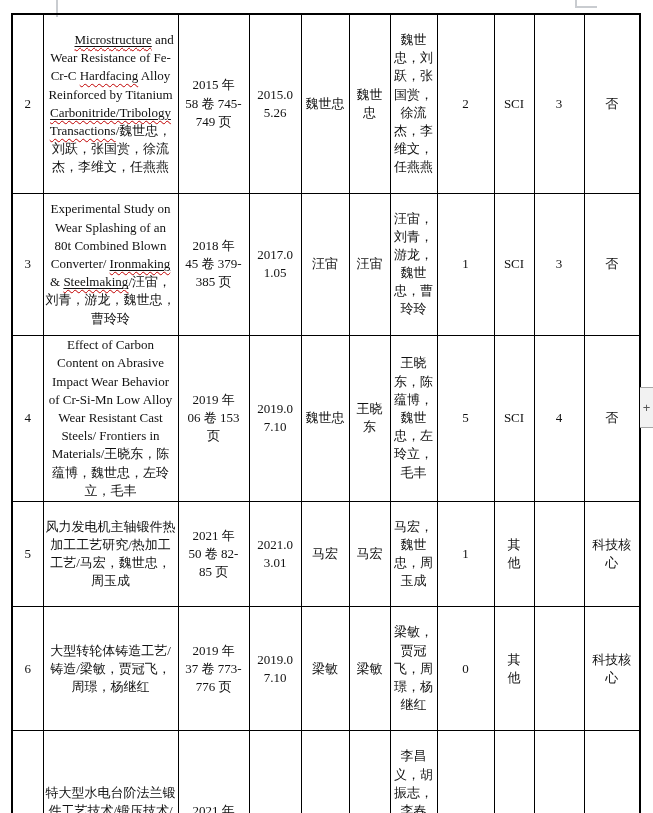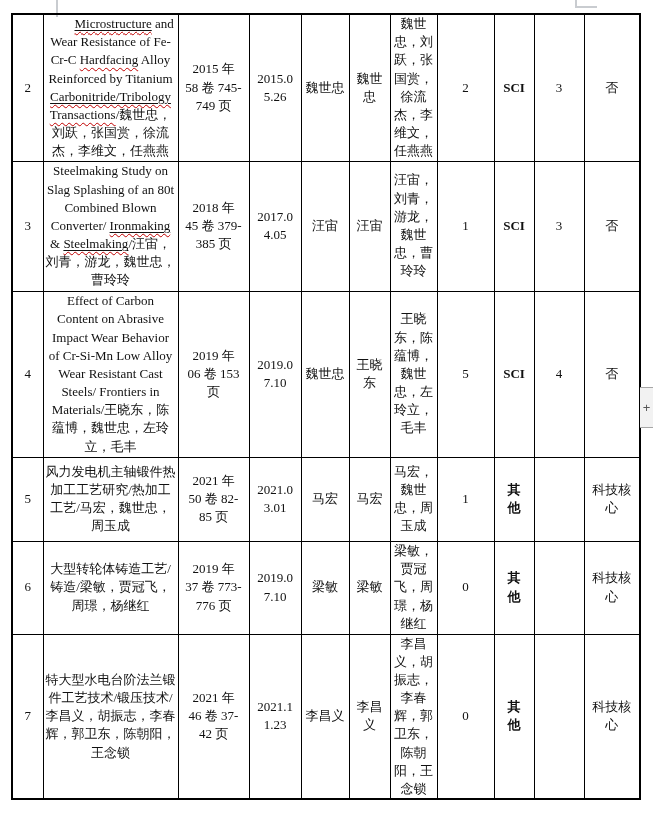--- a/index.html
+++ b/index.html
@@ -31,22 +31,22 @@
   }
   
   tr.r0 { height:147px; } tr.r1 { height:130px; } tr.r2 { height:166px; }
   tr.r3 { height:84px; }  tr.r4 { height:93px; }  tr.r5 { height:164px; }
   
   td.col-title { font-size:12.5px; line-height:1.44; padding:0 2px; }
   td.col-title .p.indent { text-indent:2.1em; }
   td.col-vol  { font-size:13px; line-height:1.5; padding:0 6px; }
   td.col-date { font-size:13px; word-break:break-all; padding:8px 3px; }
   td.col-name { font-size:13.5px; padding:0 4px; line-height:1.35; }
-  td.col-authors { font-size:13.5px; padding:0 1px; line-height:1.35; }
-  td.col-type { font-size:13.5px; padding:0 8px; line-height:1.35;font-weight:bold; }
+  td.col-authors { font-size:13.5px; padding:16px 1px; line-height:1.35; }
+  td.col-type { font-size:13.5px; padding:0 8px; line-height:1.35; }
   td.col-core { font-size:13.5px; padding:0 2px; line-height:1.35; }
   
   .u { text-decoration:underline; text-decoration-thickness:1px; text-decoration-color:#111; text-underline-offset:2px; }
   .wavy { text-decoration-line:underline; text-decoration-style:wavy;
           text-decoration-color:#c00000; text-decoration-thickness:1px; text-underline-offset:3px; }
 </style>
 </head>
 <body>
 
 <div class="page">
@@ -82,24 +82,24 @@
         <td class="col-authors">魏世忠，刘跃，张国赏，徐流杰，李维文，任燕燕</td>
         <td>2</td>
         <td class="col-type">SCI</td>
         <td>3</td>
         <td class="col-core">否</td>
       </tr>
 
       <tr class="r1">
         <td>3</td>
         <td class="col-title">
-            <div class="p"><span>Steelmaking Study on Slag Splashing of an 80t Combined Blown Converter/ </span><span class="u"><span class="wavy">Ironmaking</span></span><span> &amp; </span><span class="u"><span class="wavy">Steelmaking</span></span><span>/汪宙，刘青，游龙，魏世忠，曹玲玲</span></div>
+            <div class="p"><span>Experimental Study on Wear Splashing of an 80t Combined Blown Converter/ </span><span class="u"><span class="wavy">Ironmaking</span></span><span> &amp; </span><span class="u"><span class="wavy">Steelmaking</span></span><span>/汪宙，刘青，游龙，魏世忠，曹玲玲</span></div>
           </td>
         <td class="col-vol">2018 年 45 卷 379-385 页</td>
-        <td class="col-date">2017.04.05</td>
+        <td class="col-date">2017.01.05</td>
         <td class="col-name">汪宙</td>
         <td class="col-name">汪宙</td>
         <td class="col-authors">汪宙，刘青，游龙，魏世忠，曹玲玲</td>
         <td>1</td>
         <td class="col-type">SCI</td>
         <td>3</td>
         <td class="col-core">否</td>
       </tr>
 
       <tr class="r2">

